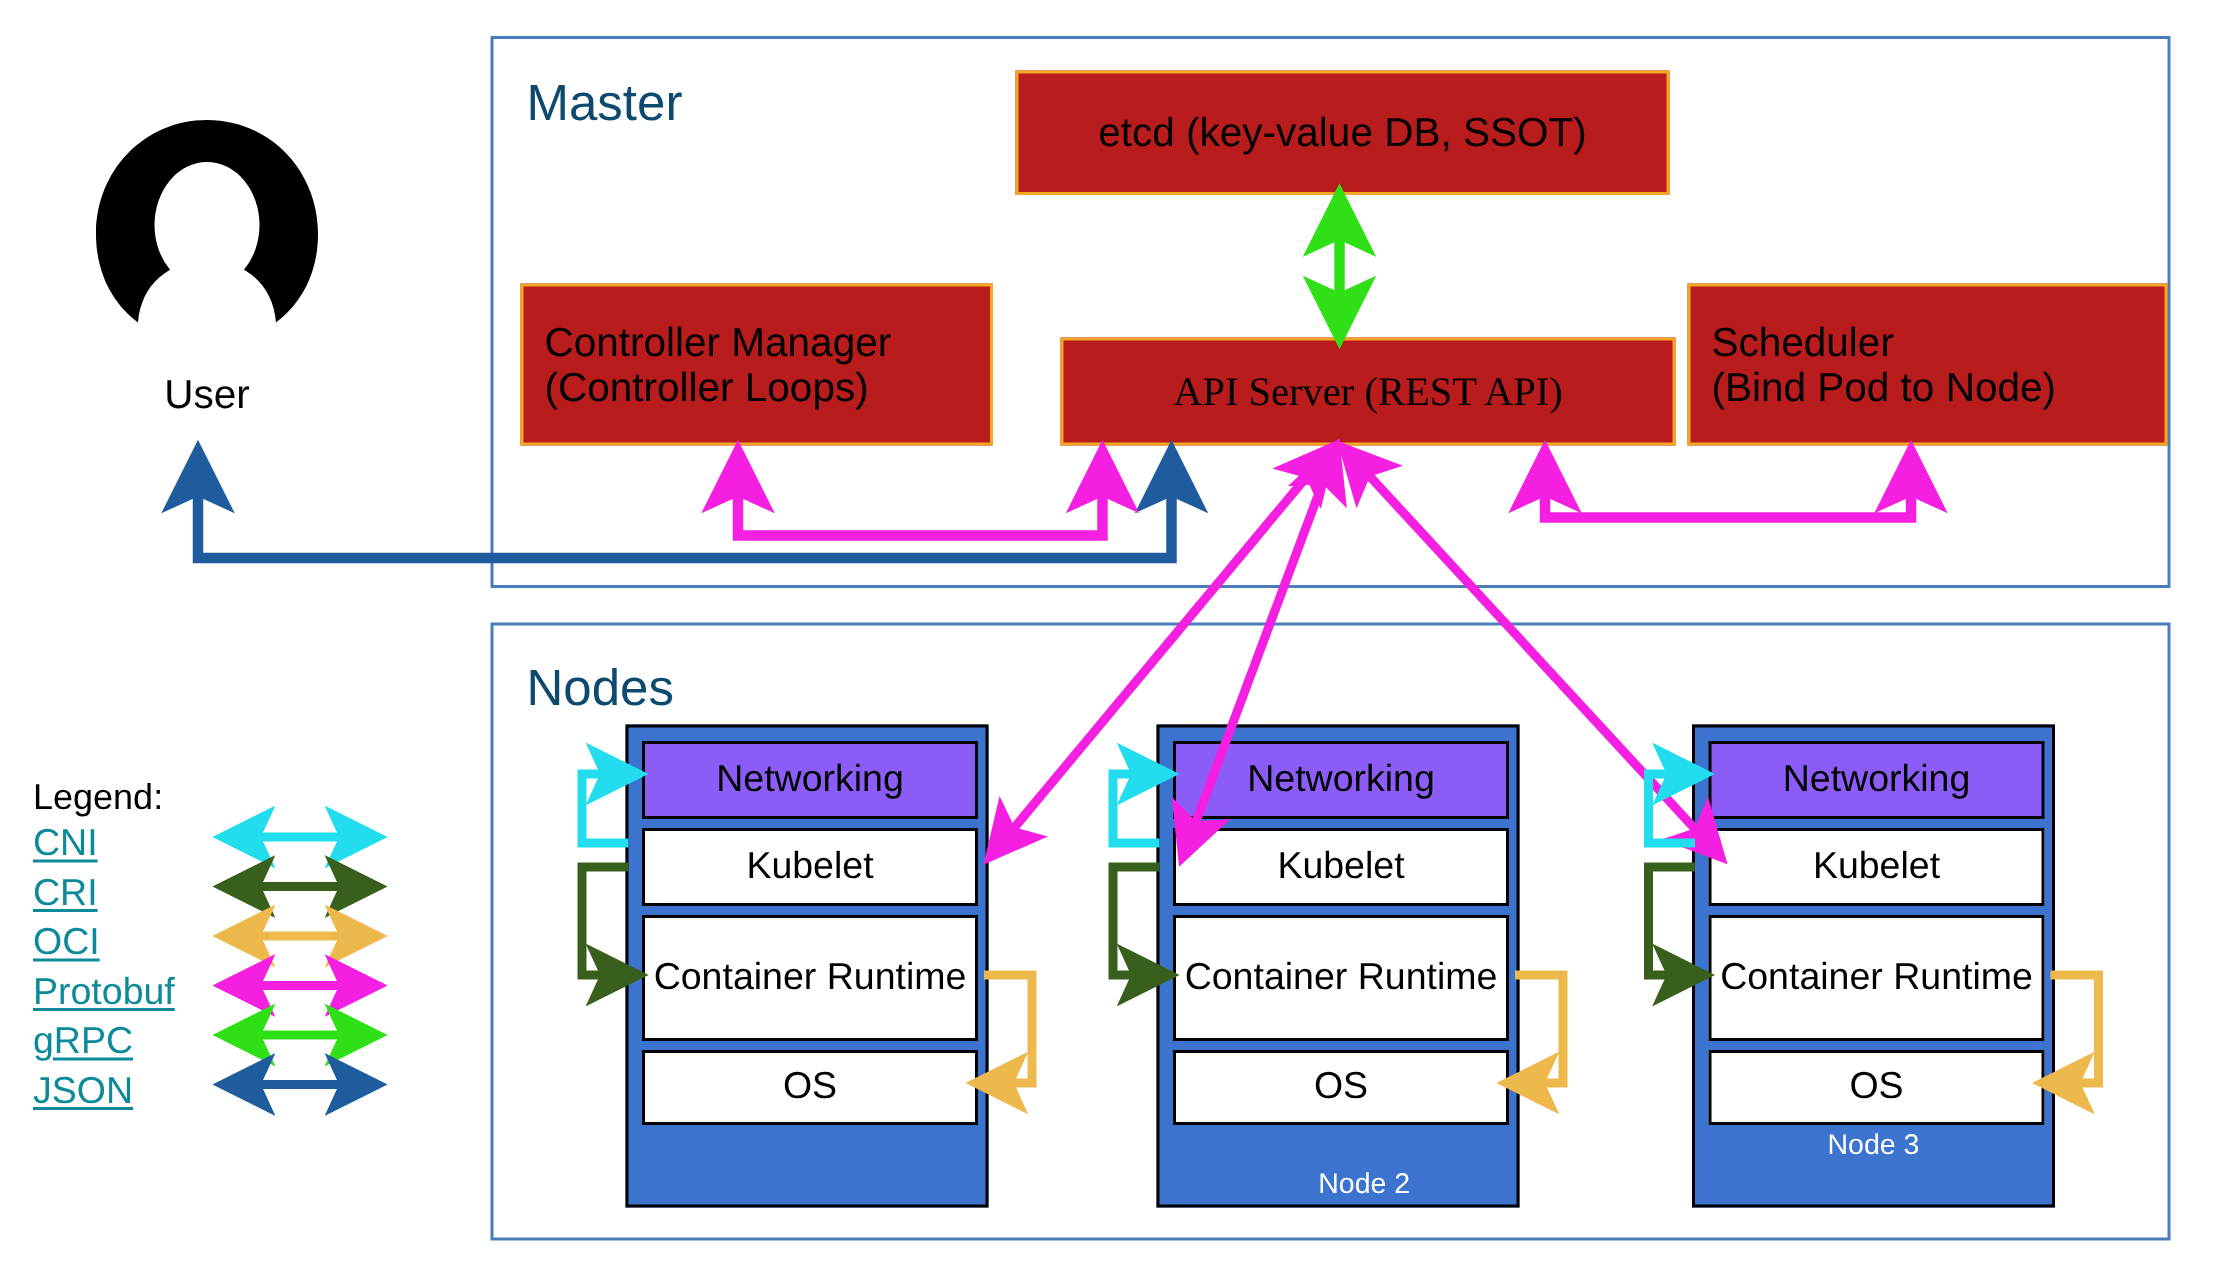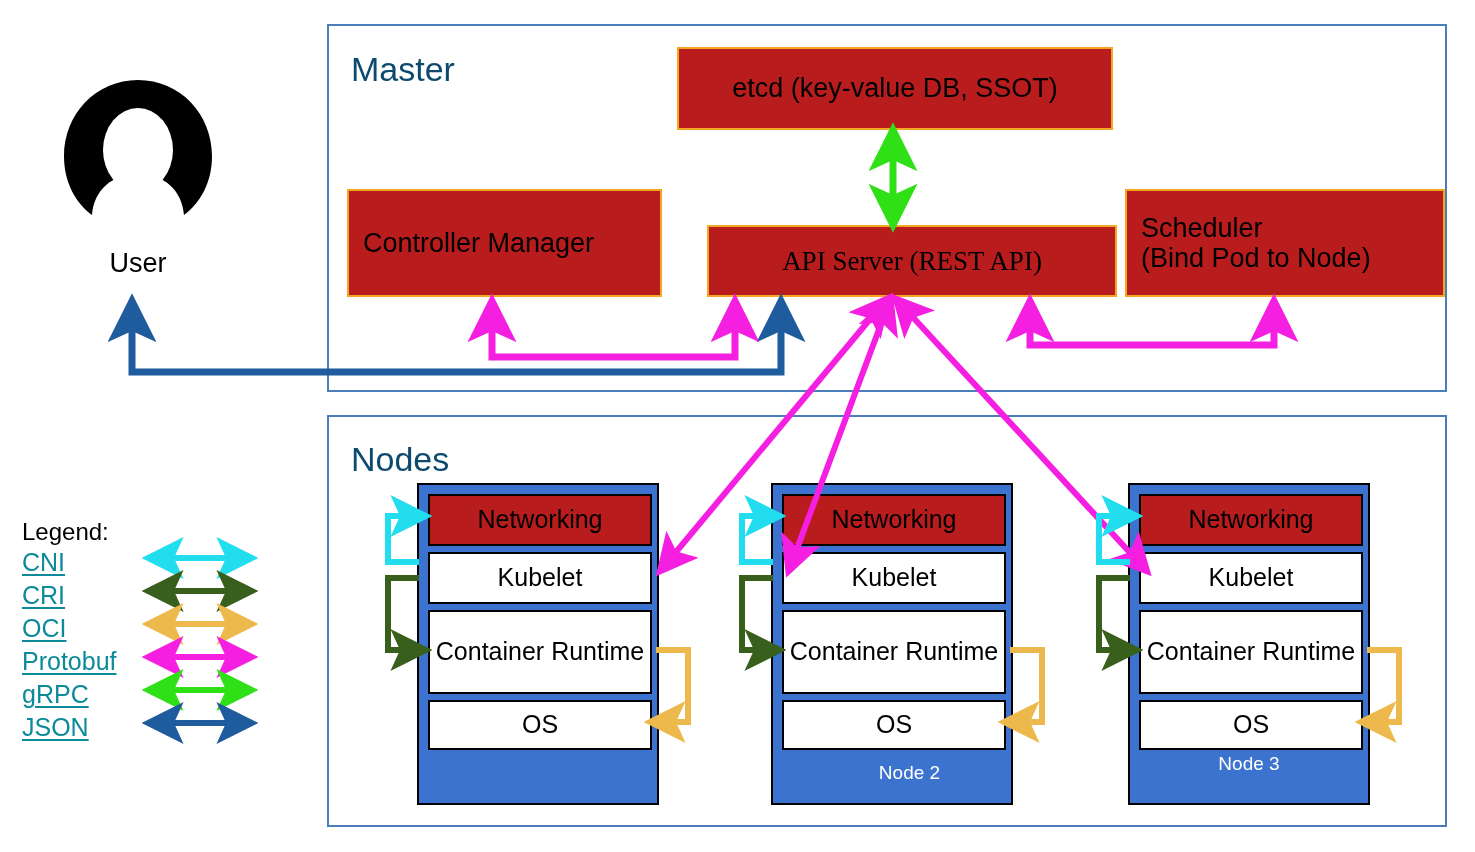--- a/index.html
+++ b/index.html
@@ -12,21 +12,21 @@
 
   .mbox{position:absolute;border:2.5px solid #f5a623;background:#b91c1c;box-sizing:border-box;
         display:flex;align-items:center;font-size:27px;color:#000;line-height:1.12;}
   .mbox.center{justify-content:center;text-align:center;}
   .mbox.left{justify-content:flex-start;padding-left:14px;text-align:left;}
 
   .node{position:absolute;background:#3b73ce;border:2.5px solid #000;box-sizing:border-box;}
   .node-inner{position:absolute;box-sizing:border-box;border:2.5px solid #000;
               display:flex;align-items:center;justify-content:center;text-align:center;
               font-size:25px;color:#000;line-height:1.1;background:#fff;}
-  .node-inner.net{background:#b91c1c;}
+  .node-inner.net{background:#8b5cf6;}
   .node-label{position:absolute;left:0;right:0;text-align:center;color:#fff;font-size:19px;}
 
   .user-avatar{position:absolute;}
   .user-text{position:absolute;font-size:27px;color:#000;text-align:center;}
 
   .legend-title{position:absolute;font-size:24px;color:#000;}
   .legend-item{position:absolute;font-size:25px;color:#0c8a99;text-decoration:underline;
                text-decoration-thickness:2px;text-underline-offset:3px;white-space:nowrap;}
 </style>
 </head>
@@ -47,20 +47,21 @@
   <div class="group-box" style="left:327px;top:24px;width:1120px;height:368px;"></div>
   <div class="group-title" style="left:351px;top:52px;">Master</div>
 
   <div class="mbox center" style="left:677px;top:47px;width:436px;height:83px;">
     <span>etcd (key-value DB, SSOT)</span>
   </div>
 
   <div class="mbox left" style="left:347px;top:189px;width:315px;height:108px;">
     <div>
       <div>Controller Manager</div>
+      <div>(Controller Loops)</div>
     </div>
   </div>
 
   <div class="mbox center" style="left:707px;top:225px;width:410px;height:72px;font-family:Liberation Serif, serif;">
     <span>API Server (REST API)</span>
   </div>
 
   <div class="mbox left" style="left:1125px;top:189px;width:320px;height:108px;">
     <div>
       <div>Scheduler</div>
@@ -92,21 +93,21 @@
     </div>
     <div class="node-inner" style="left:9px;top:67px;width:224px;height:52px;">
       <span>Kubelet</span>
     </div>
     <div class="node-inner" style="left:9px;top:125px;width:224px;height:84px;">
       <span>Container Runtime</span>
     </div>
     <div class="node-inner" style="left:9px;top:215px;width:224px;height:50px;">
       <span>OS</span>
     </div>
-    <div class="node-label" style="top:277px;padding-left:35px;">Node 2</div>
+    <div class="node-label" style="top:294px;padding-left:35px;">Node 2</div>
   </div>
 
   <div class="node" style="left:1128px;top:483px;width:242px;height:322px;">
     <div class="node-inner net" style="left:9px;top:9px;width:224px;height:52px;">
       <span>Networking</span>
     </div>
     <div class="node-inner" style="left:9px;top:67px;width:224px;height:52px;">
       <span>Kubelet</span>
     </div>
     <div class="node-inner" style="left:9px;top:125px;width:224px;height:84px;">

